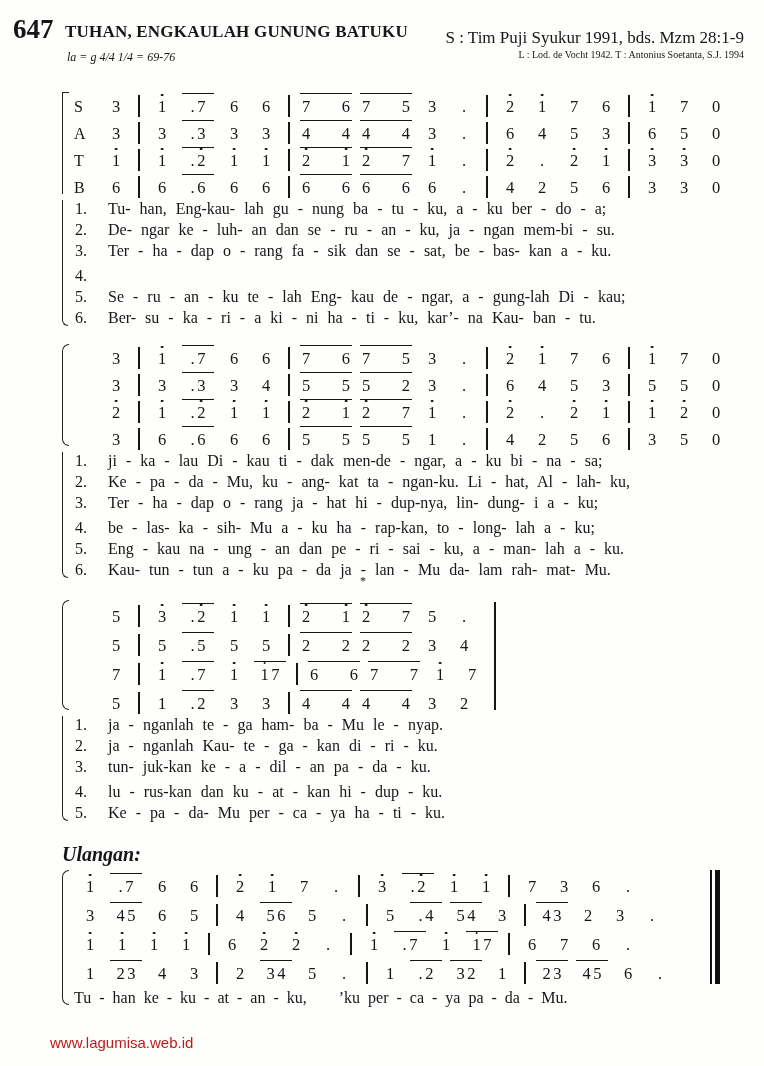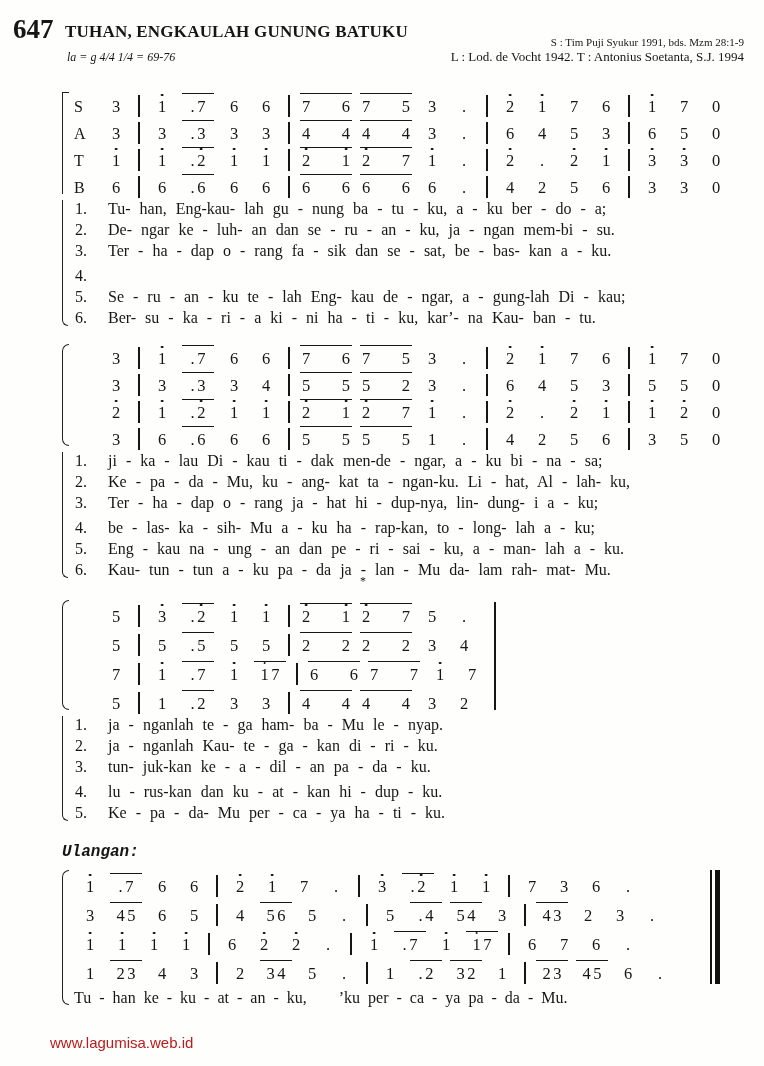--- a/index.html
+++ b/index.html
@@ -3,23 +3,23 @@
 <meta charset="utf-8">
 <style>
   *{box-sizing:border-box;margin:0;padding:0}
   html,body{background:#e9e9e9}
   .page{position:relative;width:764px;height:1066px;margin:0 auto;background:#fefefd;
         font-family:"Liberation Serif","DejaVu Serif",serif;color:#161616;overflow:hidden}
 
   
   .hnum{position:absolute;top:14px;left:13px;font-size:27px;font-weight:bold}
   .htitle{position:absolute;top:22px;left:65px;font-size:17px;font-weight:bold;letter-spacing:.2px}
-  .hsrc{position:absolute;top:36px;right:20px;font-size:11px}
+  .hsrc{position:absolute;top:28px;right:20px;font-size:17px}
   .hkey{position:absolute;top:50px;left:67px;font-size:12px;font-style:italic}
-  .hcred{position:absolute;top:49px;right:20px;font-size:13px}
+  .hcred{position:absolute;top:49px;right:20px;font-size:10px}
 
   
   .system{position:absolute;left:62px;padding-left:12px}
   .sysbracket{position:absolute;left:0;top:2px;bottom:4px;width:7px;
               border-left:1.7px solid #222;border-top:1.7px solid #222}
   .curv .sysbracket{border-bottom:1.7px solid #222;border-radius:9px 0 0 9px}
   .mrow{display:flex;align-items:flex-end;height:27px}
   .sys3 .mrow,.refrain .mrow{height:29px}
   .vlabel{width:26px;font-size:16px;line-height:1;padding-bottom:2px}
   .cell{position:relative;display:flex;align-items:flex-end;justify-content:center;
@@ -41,22 +41,22 @@
 
   
   .verses{position:absolute;left:62px;padding-left:13px}
   .vbracket{position:absolute;left:0;top:2px;bottom:2px;width:6px;
             border-left:1.5px solid #222;border-bottom:1.5px solid #222;border-radius:0 0 0 6px}
   .vline{display:flex;height:21px;font-size:16px;line-height:21px}
   .vnum{width:33px}
   .vtext{word-spacing:5px;white-space:nowrap}
   .grp-b{margin-top:4px}
 
-  .ulangan{position:absolute;top:843px;left:62px;font-family:Liberation Mono, monospace;
-           font-size:16px;font-weight:bold;font-style:italic}
+  .ulangan{position:absolute;top:843px;left:62px;font-family:Liberation Serif, serif;
+           font-size:20px;font-weight:bold;font-style:italic}
   .rlyric{display:flex;font-size:16px;line-height:22px;margin-top:3px;word-spacing:4px;white-space:nowrap}
   .fnmark{position:absolute;top:574px;left:360px;font-size:12px}
 
   
   .footer-left{position:absolute;top:1034px;left:50px;font-family:"Liberation Sans",sans-serif;font-size:15px;color:#b91c1c}
   .footer-right{position:absolute;top:1064px;right:24px;font-family:"Liberation Sans",sans-serif;font-size:15px;color:#0f172a}
 </style>
 </head>
 <body>
 

